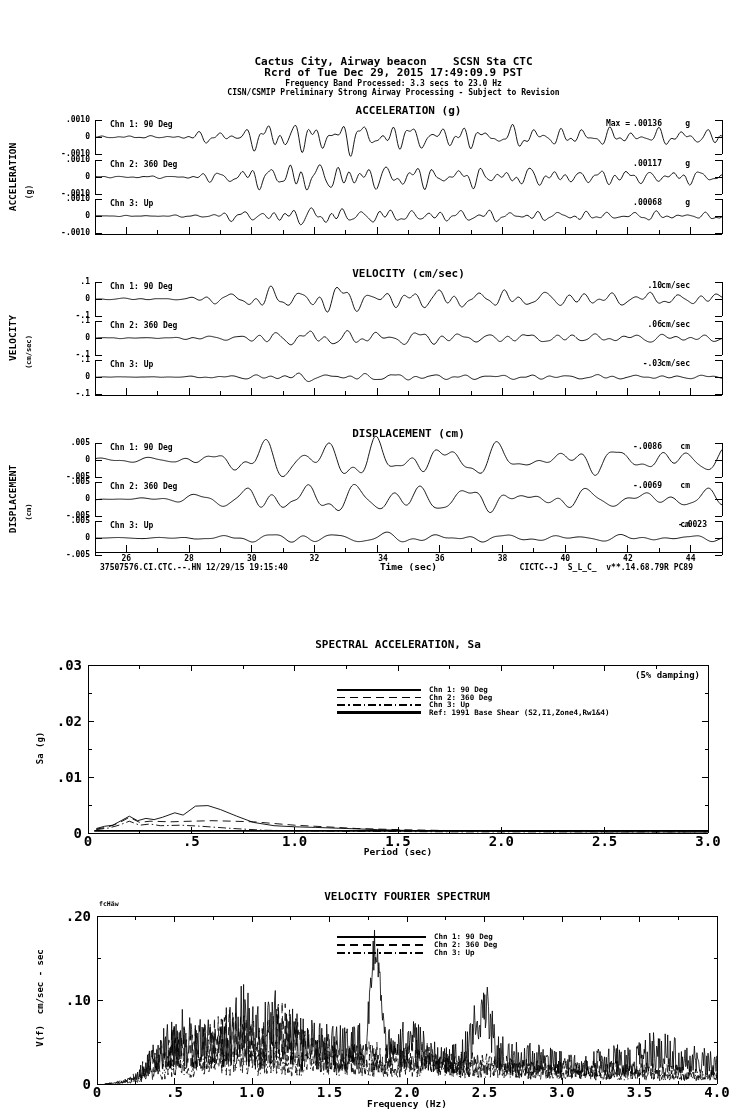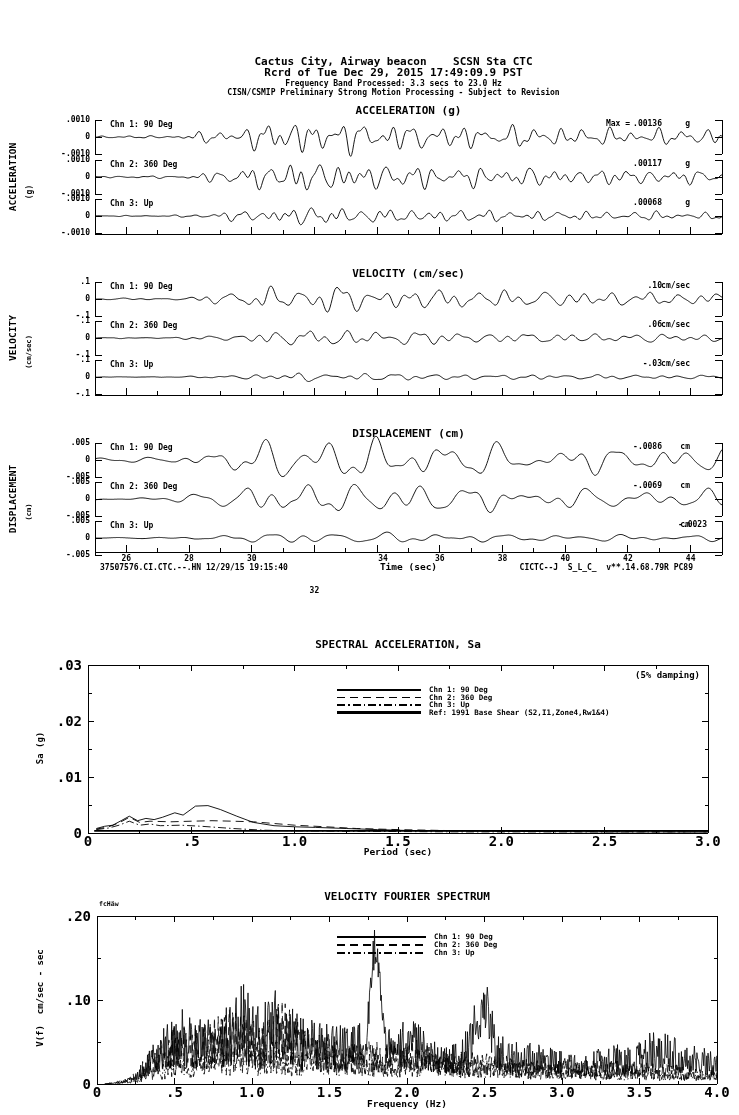--- a/index.html
+++ b/index.html
@@ -304,21 +304,21 @@
     <path d="M104.8 1084.0L105.4 1084.0L106.0 1083.8L106.6 1083.9L107.2 1083.7L107.9 1083.8L108.5 1083.8L109.1 1083.1L109.7 1083.0L110.3 1083.6L111.0 1082.7L111.6 1083.3L112.2 1083.6L112.8 1083.6L113.4 1083.0L114.1 1082.4L114.7 1082.5L115.3 1082.7L115.9 1082.8L116.5 1083.1L117.2 1081.3L117.8 1081.3L118.4 1082.8L119.0 1081.1L119.6 1081.2L120.3 1080.7L120.9 1081.4L121.5 1080.6L122.1 1080.4L122.7 1080.3L123.4 1082.6L124.0 1081.4L124.6 1082.5L125.2 1082.2L125.8 1082.4L126.5 1080.0L127.1 1081.6L127.7 1080.8L128.3 1080.5L128.9 1078.4L129.6 1079.6L130.2 1077.0L130.8 1077.5L131.4 1078.0L132.0 1079.9L132.7 1074.4L133.3 1074.1L133.9 1079.6L134.5 1077.2L135.1 1077.4L135.8 1073.4L136.4 1080.3L137.0 1076.7L137.6 1076.8L138.2 1077.0L138.9 1076.0L139.5 1076.2L140.1 1074.2L140.7 1078.2L141.3 1073.7L142.0 1077.9L142.6 1061.5L143.2 1069.8L143.8 1076.7L144.4 1069.1L145.1 1069.0L145.7 1077.0L146.3 1068.8L146.9 1062.8L147.5 1071.4L148.2 1071.2L148.8 1053.8L149.4 1074.4L150.0 1073.2L150.6 1061.6L151.3 1057.9L151.9 1056.0L152.5 1050.0L153.1 1072.0L153.7 1058.7L154.4 1063.7L155.0 1053.0L155.6 1071.2L156.2 1069.7L156.8 1046.9L157.5 1072.4L158.1 1071.6L158.7 1054.9L159.3 1064.7L159.9 1047.9L160.6 1056.5L161.2 1040.6L161.8 1044.7L162.4 1067.2L163.0 1064.0L163.7 1053.6L164.3 1061.0L164.9 1052.5L165.5 1067.2L166.1 1068.4L166.8 1065.6L167.4 1056.4L168.0 1066.9L168.6 1040.2L169.2 1040.3L169.9 1071.1L170.5 1044.5L171.1 1069.3L171.7 1029.2L172.3 1053.1L173.0 1032.3L173.6 1031.2L174.2 1025.0L174.8 1053.4L175.4 1038.1L176.1 1069.7L176.7 1054.2L177.3 1028.3L177.9 1062.7L178.5 1039.7L179.2 1067.5L179.8 1055.4L180.4 1068.1L181.0 1063.9L181.6 1036.6L182.3 1046.0L182.9 1050.6L183.5 1061.0L184.1 1028.2L184.7 1030.1L185.4 1049.6L186.0 1047.1L186.6 1039.7L187.2 1061.3L187.8 1062.4L188.5 1057.1L189.1 1050.8L189.7 1042.7L190.3 1036.4L190.9 1068.5L191.6 1063.0L192.2 1034.8L192.8 1069.6L193.4 1067.5L194.0 1041.6L194.7 1050.2L195.3 1028.7L195.9 1068.8L196.5 1030.4L197.1 1058.1L197.8 1050.4L198.4 1050.7L199.0 1058.5L199.6 1062.0L200.2 1054.5L200.9 1059.8L201.5 1056.4L202.1 1048.8L202.7 1044.3L203.3 1026.2L204.0 1049.7L204.6 1021.9L205.2 1024.3L205.8 1033.4L206.4 1069.0L207.1 1046.5L207.7 1052.1L208.3 1039.7L208.9 1050.5L209.5 1064.7L210.2 1024.4L210.8 1068.8L211.4 1068.7L212.0 1049.7L212.6 1030.7L213.3 1062.1L213.9 1037.8L214.5 1017.6L215.1 1056.5L215.7 1048.2L216.4 1052.6L217.0 1056.2L217.6 1048.4L218.2 1016.5L218.8 1049.2L219.5 1042.2L220.1 1026.7L220.7 1055.9L221.3 1018.9L221.9 1067.8L222.6 1039.0L223.2 1066.6L223.8 1048.6L224.4 1017.5L225.0 1035.4L225.7 1015.3L226.3 1062.6L226.9 1045.7L227.5 1036.4L228.1 1049.5L228.8 1020.5L229.4 1009.4L230.0 1032.8L230.6 1039.0L231.2 1063.6L231.9 1046.5L232.5 1012.7L233.1 1022.2L233.7 1021.1L234.3 1058.2L235.0 1047.8L235.6 1013.2L236.2 1026.0L236.8 1055.2L237.4 1049.9L238.1 1057.1L238.7 1027.8L239.3 1037.0L239.9 1055.2L240.5 1015.0L241.2 1039.1L241.8 1049.0L242.4 1024.4L243.0 1059.6L243.6 1016.0L244.3 1015.8L244.9 1058.9L245.5 1033.4L246.1 1018.8L246.7 1033.5L247.4 1039.7L248.0 1045.1L248.6 1066.6L249.2 1066.7L249.8 1031.2L250.5 1057.4L251.1 1023.9L251.7 1050.0L252.3 1056.0L252.9 1022.3L253.6 1021.0L254.2 1040.6L254.8 1037.1L255.4 1069.3L256.0 1057.4L256.7 1058.6L257.3 1039.9L257.9 1052.0L258.5 1056.3L259.1 1027.9L259.8 1042.8L260.4 1061.9L261.0 1067.6L261.6 1064.7L262.2 1028.3L262.9 1059.2L263.5 1021.6L264.1 1061.0L264.7 1063.7L265.3 1037.6L266.0 1035.5L266.6 1035.9L267.2 1033.9L267.8 1021.4L268.4 1032.4L269.1 1019.9L269.7 1029.7L270.3 1048.5L270.9 1047.5L271.5 1063.3L272.2 1036.9L272.8 1045.9L273.4 1016.2L274.0 1054.4L274.6 1046.3L275.3 1042.2L275.9 1048.6L276.5 1009.1L277.1 1048.9L277.7 1008.5L278.4 1004.2L279.0 1025.7L279.6 1059.5L280.2 1057.1L280.8 1059.4L281.5 1061.3L282.1 1001.6L282.7 1029.4L283.3 1018.9L283.9 1059.8L284.6 1049.2L285.2 1003.8L285.8 1065.3L286.4 1041.8L287.0 1017.0L287.7 1050.6L288.3 1046.6L288.9 1034.6L289.5 1009.8L290.1 1019.7L290.8 1065.2L291.4 1039.4L292.0 1043.5L292.6 1068.3L293.2 1063.9L293.9 1037.6L294.5 1027.7L295.1 1058.1L295.7 1018.6L296.3 1020.1L297.0 1057.9L297.6 1022.0L298.2 1034.7L298.8 1028.5L299.4 1028.8L300.1 1041.1L300.7 1040.2L301.3 1069.3L301.9 1055.3L302.5 1070.1L303.2 1030.0L303.8 1049.2L304.4 1033.3L305.0 1030.9L305.6 1042.0L306.3 1066.5L306.9 1069.6L307.5 1060.5L308.1 1029.7L308.7 1043.8L309.4 1052.3L310.0 1053.5L310.6 1058.6L311.2 1038.5L311.8 1054.5L312.5 1037.9L313.1 1060.1L313.7 1063.5L314.3 1055.1L314.9 1053.9L315.6 1040.1L316.2 1059.1L316.8 1044.9L317.4 1040.0L318.0 1055.0L318.7 1058.7L319.3 1035.0L319.9 1060.3L320.5 1055.7L321.1 1071.8L321.8 1067.3L322.4 1034.6L323.0 1042.0L323.6 1041.2L324.2 1044.8L324.9 1043.1L325.5 1050.3L326.1 1069.7L326.7 1036.6L327.3 1072.5L328.0 1044.2L328.6 1038.7L329.2 1039.7L329.8 1066.2L330.4 1069.0L331.1 1067.1L331.7 1066.6L332.3 1045.5L332.9 1051.5L333.5 1057.0L334.2 1072.0L334.8 1042.2L335.4 1052.6L336.0 1072.2L336.6 1040.6L337.3 1063.9L337.9 1068.4L338.5 1061.2L339.1 1067.5L339.7 1072.6L340.4 1065.7L341.0 1071.4L341.6 1069.2L342.2 1070.5L342.8 1062.0L343.5 1063.5L344.1 1063.9L344.7 1065.5L345.3 1073.3L345.9 1068.7L346.6 1048.6L347.2 1074.8L347.8 1066.9L348.4 1057.2L349.0 1044.8L349.7 1060.9L350.3 1052.8L350.9 1050.1L351.5 1074.2L352.1 1044.2L352.8 1072.0L353.4 1046.6L354.0 1073.7L354.6 1042.1L355.2 1074.3L355.9 1066.0L356.5 1045.7L357.1 1046.7L357.7 1052.5L358.3 1054.9L359.0 1057.0L359.6 1059.5L360.2 1042.4L360.8 1046.5L361.4 1059.5L362.1 1056.4L362.7 1049.2L363.3 1045.4L363.9 1066.8L364.5 1070.5L365.2 1074.1L365.8 1071.8L366.4 1066.9L367.0 1051.4L367.6 1049.3L368.3 1043.5L368.9 1041.7L369.5 1050.5L370.1 1053.4L370.7 1045.0L371.4 1065.0L372.0 1062.8L372.6 1044.6L373.2 1065.3L373.8 1048.3L374.5 1070.0L375.1 1057.4L375.7 1048.3L376.3 1071.7L376.9 1042.0L377.6 1063.3L378.2 1055.1L378.8 1070.5L379.4 1072.8L380.0 1048.3L380.7 1065.6L381.3 1072.2L381.9 1070.8L382.5 1056.9L383.1 1071.4L383.8 1072.8L384.4 1064.8L385.0 1073.8L385.6 1048.5L386.2 1050.9L386.9 1044.7L387.5 1071.2L388.1 1061.6L388.7 1066.4L389.3 1067.8L390.0 1041.8L390.6 1073.5L391.2 1042.1L391.8 1060.2L392.4 1070.9L393.1 1050.0L393.7 1060.6L394.3 1043.4L394.9 1062.4L395.5 1048.2L396.2 1061.4L396.8 1059.7L397.4 1049.6L398.0 1060.5L398.6 1066.2L399.3 1066.0L399.9 1073.4L400.5 1049.7L401.1 1073.6L401.7 1063.5L402.4 1048.4L403.0 1063.3L403.6 1048.1L404.2 1059.0L404.8 1061.0L405.5 1074.4L406.1 1049.7L406.7 1071.3L407.3 1047.5L407.9 1066.5L408.6 1051.5L409.2 1042.8L409.8 1069.8L410.4 1053.0L411.0 1070.2L411.7 1056.1L412.3 1040.8L412.9 1057.4L413.5 1060.9L414.1 1067.6L414.8 1070.0L415.4 1048.9L416.0 1066.6L416.6 1040.0L417.2 1067.4L417.9 1047.2L418.5 1051.1L419.1 1061.0L419.7 1049.5L420.3 1070.9L421.0 1070.2L421.6 1049.0L422.2 1040.6L422.8 1070.3L423.4 1052.9L424.1 1051.7L424.7 1061.3L425.3 1061.7L425.9 1049.5L426.5 1068.4L427.2 1043.3L427.8 1049.6L428.4 1056.3L429.0 1047.0L429.6 1065.6L430.3 1064.1L430.9 1070.4L431.5 1053.9L432.1 1049.0L432.7 1053.8L433.4 1060.7L434.0 1070.7L434.6 1054.5L435.2 1058.7L435.8 1051.8L436.5 1055.6L437.1 1072.5L437.7 1072.6L438.3 1059.7L438.9 1060.3L439.6 1072.1L440.2 1056.7L440.8 1057.6L441.4 1068.0L442.0 1070.7L442.7 1063.7L443.3 1059.1L443.9 1061.3L444.5 1065.8L445.1 1071.8L445.8 1053.1L446.4 1072.9L447.0 1054.6L447.6 1054.0L448.2 1072.2L448.9 1053.6L449.5 1070.5L450.1 1075.2L450.7 1057.8L451.3 1053.9L452.0 1066.9L452.6 1071.4L453.2 1066.9L453.8 1072.9L454.4 1059.3L455.1 1056.6L455.7 1068.3L456.3 1074.1L456.9 1069.6L457.5 1065.2L458.2 1068.2L458.8 1062.0L459.4 1074.9L460.0 1066.0L460.6 1062.9L461.3 1051.9L461.9 1058.6L462.5 1063.3L463.1 1061.7L463.7 1061.8L464.4 1058.7L465.0 1065.6L465.6 1051.0L466.2 1052.0L466.8 1070.3L467.5 1075.5L468.1 1059.6L468.7 1076.3L469.3 1062.5L469.9 1074.5L470.6 1062.3L471.2 1063.8L471.8 1063.5L472.4 1052.6L473.0 1075.9L473.7 1065.0L474.3 1054.6L474.9 1073.3L475.5 1059.4L476.1 1071.7L476.8 1072.1L477.4 1052.8L478.0 1059.8L478.6 1069.4L479.2 1063.2L479.9 1062.5L480.5 1075.1L481.1 1069.5L481.7 1059.4L482.3 1055.1L483.0 1060.3L483.6 1063.5L484.2 1075.6L484.8 1074.3L485.4 1065.3L486.1 1057.6L486.7 1053.8L487.3 1073.7L487.9 1063.8L488.5 1064.4L489.2 1057.2L489.8 1056.4L490.4 1077.2L491.0 1067.6L491.6 1057.6L492.3 1064.3L492.9 1066.2L493.5 1065.0L494.1 1075.4L494.7 1055.2L495.4 1070.1L496.0 1068.1L496.6 1065.8L497.2 1063.7L497.8 1060.7L498.5 1057.3L499.1 1056.7L499.7 1074.5L500.3 1063.3L500.9 1064.7L501.6 1067.4L502.2 1075.3L502.8 1075.4L503.4 1065.1L504.0 1064.0L504.7 1070.3L505.3 1068.0L505.9 1071.6L506.5 1055.9L507.1 1068.5L507.8 1063.3L508.4 1061.6L509.0 1071.6L509.6 1065.7L510.2 1058.5L510.9 1076.5L511.5 1059.5L512.1 1066.7L512.7 1075.6L513.3 1068.9L514.0 1059.5L514.6 1073.6L515.2 1076.8L515.8 1077.1L516.4 1063.7L517.1 1071.6L517.7 1070.4L518.3 1063.4L518.9 1074.8L519.5 1062.5L520.2 1065.9L520.8 1070.3L521.4 1077.1L522.0 1073.2L522.6 1058.6L523.3 1063.7L523.9 1060.0L524.5 1062.9L525.1 1066.7L525.7 1072.5L526.4 1059.3L527.0 1073.4L527.6 1071.9L528.2 1067.5L528.8 1078.1L529.5 1066.7L530.1 1078.0L530.7 1071.8L531.3 1075.5L531.9 1066.0L532.6 1063.1L533.2 1062.5L533.8 1070.1L534.4 1066.6L535.0 1071.6L535.7 1067.6L536.3 1065.7L536.9 1060.9L537.5 1060.8L538.1 1077.2L538.8 1066.3L539.4 1071.4L540.0 1065.8L540.6 1071.3L541.2 1061.4L541.9 1062.6L542.5 1075.0L543.1 1077.2L543.7 1064.1L544.3 1063.5L545.0 1065.4L545.6 1063.3L546.2 1068.2L546.8 1067.5L547.4 1077.8L548.1 1064.9L548.7 1076.0L549.3 1067.4L549.9 1064.8L550.5 1065.8L551.2 1075.0L551.8 1073.2L552.4 1077.3L553.0 1078.3L553.6 1076.7L554.3 1072.9L554.9 1062.8L555.5 1077.4L556.1 1071.5L556.7 1076.3L557.4 1070.6L558.0 1062.2L558.6 1078.3L559.2 1078.1L559.8 1078.0L560.5 1062.4L561.1 1074.6L561.7 1076.4L562.3 1070.5L562.9 1065.5L563.6 1061.0L564.2 1068.5L564.8 1067.9L565.4 1064.3L566.0 1063.9L566.7 1068.5L567.3 1076.2L567.9 1070.4L568.5 1072.3L569.1 1067.6L569.8 1070.3L570.4 1073.8L571.0 1060.1L571.6 1078.3L572.2 1077.6L572.9 1075.1L573.5 1068.8L574.1 1072.7L574.7 1069.0L575.3 1063.2L576.0 1064.3L576.6 1070.5L577.2 1062.5L577.8 1073.7L578.4 1072.8L579.1 1063.2L579.7 1078.2L580.3 1069.6L580.9 1071.9L581.5 1076.6L582.2 1070.8L582.8 1072.3L583.4 1063.8L584.0 1063.9L584.6 1060.7L585.3 1073.6L585.9 1076.4L586.5 1060.4L587.1 1070.0L587.7 1066.5L588.4 1073.9L589.0 1066.9L589.6 1064.8L590.2 1068.9L590.8 1067.6L591.5 1065.9L592.1 1076.2L592.7 1071.2L593.3 1060.9L593.9 1070.4L594.6 1077.2L595.2 1065.1L595.8 1065.8L596.4 1076.5L597.0 1076.0L597.7 1061.1L598.3 1060.9L598.9 1061.7L599.5 1075.6L600.1 1066.4L600.8 1077.7L601.4 1060.7L602.0 1073.0L602.6 1075.0L603.2 1073.5L603.9 1071.2L604.5 1070.3L605.1 1073.2L605.7 1064.6L606.3 1073.5L607.0 1078.8L607.6 1064.4L608.2 1077.1L608.8 1076.3L609.4 1070.3L610.1 1063.1L610.7 1068.8L611.3 1077.8L611.9 1069.1L612.5 1062.3L613.2 1074.3L613.8 1062.7L614.4 1071.1L615.0 1074.5L615.6 1072.4L616.3 1061.3L616.9 1078.1L617.5 1061.0L618.1 1074.9L618.7 1065.2L619.4 1078.2L620.0 1066.0L620.6 1071.9L621.2 1074.4L621.8 1078.4L622.5 1072.9L623.1 1065.1L623.7 1066.0L624.3 1076.4L624.9 1073.6L625.6 1073.0L626.2 1061.9L626.8 1073.4L627.4 1069.2L628.0 1076.3L628.7 1070.4L629.3 1066.1L629.9 1073.5L630.5 1071.9L631.1 1079.0L631.8 1062.8L632.4 1078.9L633.0 1073.0L633.6 1076.9L634.2 1076.9L634.9 1072.9L635.5 1072.9L636.1 1067.6L636.7 1064.8L637.3 1078.9L638.0 1070.6L638.6 1069.0L639.2 1076.4L639.8 1068.0L640.4 1074.7L641.1 1063.6L641.7 1069.6L642.3 1073.9L642.9 1069.9L643.5 1074.8L644.2 1064.7L644.8 1074.6L645.4 1066.8L646.0 1072.8L646.6 1062.9L647.3 1066.7L647.9 1073.4L648.5 1069.2L649.1 1066.8L649.7 1072.5L650.4 1073.0L651.0 1068.5L651.6 1078.6L652.2 1070.7L652.8 1063.7L653.5 1070.7L654.1 1078.9L654.7 1075.0L655.3 1068.7L655.9 1075.6L656.6 1073.7L657.2 1069.9L657.8 1079.1L658.4 1067.0L659.0 1078.7L659.7 1070.1L660.3 1073.9L660.9 1075.8L661.5 1074.3L662.1 1073.4L662.8 1064.8L663.4 1066.2L664.0 1079.1L664.6 1072.5L665.2 1078.1L665.9 1067.8L666.5 1063.9L667.1 1065.6L667.7 1074.2L668.3 1064.8L669.0 1074.2L669.6 1076.1L670.2 1076.5L670.8 1069.6L671.4 1074.0L672.1 1070.0L672.7 1078.3L673.3 1065.6L673.9 1071.8L674.5 1068.6L675.2 1074.9L675.8 1065.4L676.4 1069.6L677.0 1065.1L677.6 1065.2L678.3 1074.6L678.9 1067.3L679.5 1079.2L680.1 1077.4L680.7 1078.6L681.4 1079.0L682.0 1067.1L682.6 1067.2L683.2 1070.0L683.8 1079.4L684.5 1079.5L685.1 1074.0L685.7 1074.5L686.3 1078.5L686.9 1072.4L687.6 1078.9L688.2 1078.7L688.8 1068.5L689.4 1069.5L690.0 1077.5L690.7 1066.5L691.3 1066.8L691.9 1067.5L692.5 1072.7L693.1 1073.1L693.8 1076.5L694.4 1078.8L695.0 1075.0L695.6 1069.0L696.2 1073.6L696.9 1077.0L697.5 1076.4L698.1 1080.0L698.7 1079.6L699.3 1075.2L700.0 1069.7L700.6 1078.8L701.2 1078.7L701.8 1079.3L702.4 1071.3L703.1 1079.6L703.7 1077.6L704.3 1077.9L704.9 1079.0L705.5 1074.0L706.2 1075.2L706.8 1073.5L707.4 1073.1L708.0 1079.7L708.6 1077.9L709.3 1075.8L709.9 1079.7L710.5 1079.2L711.1 1070.2L711.7 1076.0L712.4 1078.1L713.0 1067.4L713.6 1074.0L714.2 1079.2L714.8 1078.3L715.5 1080.3L716.1 1075.2L716.7 1078.2" fill="none" stroke="#000" stroke-width="0.8" stroke-dasharray="8,5"></path>
     <path d="M104.8 1084.0L105.4 1084.0L106.0 1083.8L106.6 1083.8L107.2 1083.8L107.9 1083.7L108.5 1083.7L109.1 1083.7L109.7 1083.5L110.3 1083.3L111.0 1083.6L111.6 1083.7L112.2 1083.0L112.8 1083.2L113.4 1083.5L114.1 1083.3L114.7 1083.3L115.3 1083.0L115.9 1083.3L116.5 1082.1L117.2 1083.2L117.8 1082.1L118.4 1083.3L119.0 1083.3L119.6 1083.2L120.3 1083.0L120.9 1082.4L121.5 1081.8L122.1 1083.3L122.7 1081.3L123.4 1082.1L124.0 1081.9L124.6 1081.7L125.2 1080.8L125.8 1081.7L126.5 1080.7L127.1 1080.9L127.7 1083.1L128.3 1082.8L128.9 1082.2L129.6 1081.9L130.2 1083.1L130.8 1082.9L131.4 1080.6L132.0 1081.9L132.7 1081.7L133.3 1081.5L133.9 1079.5L134.5 1080.4L135.1 1080.4L135.8 1081.8L136.4 1081.5L137.0 1082.2L137.6 1082.1L138.2 1077.6L138.9 1080.8L139.5 1081.4L140.1 1078.3L140.7 1080.1L141.3 1081.8L142.0 1076.9L142.6 1074.5L143.2 1077.5L143.8 1074.6L144.4 1075.9L145.1 1072.8L145.7 1080.4L146.3 1076.2L146.9 1074.6L147.5 1071.4L148.2 1070.1L148.8 1071.2L149.4 1074.0L150.0 1068.7L150.6 1068.1L151.3 1073.7L151.9 1069.7L152.5 1080.2L153.1 1073.8L153.7 1076.3L154.4 1070.4L155.0 1072.9L155.6 1069.6L156.2 1065.8L156.8 1072.4L157.5 1067.9L158.1 1074.1L158.7 1070.6L159.3 1068.8L159.9 1071.8L160.6 1075.4L161.2 1076.5L161.8 1079.4L162.4 1079.2L163.0 1064.0L163.7 1065.9L164.3 1069.4L164.9 1079.1L165.5 1069.3L166.1 1069.6L166.8 1067.2L167.4 1061.5L168.0 1074.9L168.6 1061.2L169.2 1067.8L169.9 1064.5L170.5 1068.0L171.1 1063.6L171.7 1076.7L172.3 1059.7L173.0 1069.8L173.6 1068.4L174.2 1076.1L174.8 1071.6L175.4 1075.1L176.1 1062.7L176.7 1061.5L177.3 1064.2L177.9 1065.8L178.5 1058.2L179.2 1066.7L179.8 1063.8L180.4 1058.6L181.0 1069.0L181.6 1074.3L182.3 1066.8L182.9 1061.9L183.5 1060.4L184.1 1074.8L184.7 1067.1L185.4 1068.7L186.0 1067.6L186.6 1074.9L187.2 1073.4L187.8 1069.3L188.5 1068.4L189.1 1074.9L189.7 1077.7L190.3 1074.7L190.9 1077.4L191.6 1075.9L192.2 1058.2L192.8 1055.3L193.4 1076.7L194.0 1074.4L194.7 1069.3L195.3 1067.0L195.9 1061.2L196.5 1070.0L197.1 1070.1L197.8 1059.3L198.4 1061.3L199.0 1058.9L199.6 1065.7L200.2 1058.7L200.9 1068.5L201.5 1064.7L202.1 1071.2L202.7 1065.4L203.3 1058.7L204.0 1075.7L204.6 1071.9L205.2 1057.0L205.8 1056.9L206.4 1058.4L207.1 1067.5L207.7 1069.3L208.3 1054.2L208.9 1071.8L209.5 1069.2L210.2 1066.2L210.8 1056.6L211.4 1068.0L212.0 1052.5L212.6 1064.2L213.3 1067.2L213.9 1069.6L214.5 1064.5L215.1 1070.7L215.7 1054.9L216.4 1063.5L217.0 1051.9L217.6 1056.0L218.2 1065.5L218.8 1067.0L219.5 1060.0L220.1 1053.3L220.7 1063.9L221.3 1061.0L221.9 1073.6L222.6 1060.0L223.2 1068.1L223.8 1062.2L224.4 1055.3L225.0 1068.2L225.7 1070.4L226.3 1075.1L226.9 1060.1L227.5 1058.7L228.1 1051.9L228.8 1069.8L229.4 1071.2L230.0 1075.5L230.6 1058.9L231.2 1052.9L231.9 1057.0L232.5 1055.7L233.1 1051.7L233.7 1071.9L234.3 1051.2L235.0 1070.5L235.6 1063.8L236.2 1067.7L236.8 1058.8L237.4 1057.3L238.1 1061.2L238.7 1058.1L239.3 1061.0L239.9 1061.7L240.5 1070.4L241.2 1054.5L241.8 1064.6L242.4 1073.5L243.0 1057.5L243.6 1064.9L244.3 1062.1L244.9 1062.3L245.5 1052.0L246.1 1049.8L246.7 1072.9L247.4 1074.1L248.0 1069.4L248.6 1062.6L249.2 1066.3L249.8 1050.4L250.5 1052.0L251.1 1062.1L251.7 1050.1L252.3 1069.2L252.9 1063.0L253.6 1049.2L254.2 1057.2L254.8 1053.2L255.4 1067.4L256.0 1049.2L256.7 1047.1L257.3 1051.2L257.9 1075.6L258.5 1071.7L259.1 1053.9L259.8 1073.3L260.4 1073.8L261.0 1048.1L261.6 1068.6L262.2 1058.7L262.9 1068.8L263.5 1051.7L264.1 1054.1L264.7 1074.1L265.3 1062.9L266.0 1044.7L266.6 1073.4L267.2 1073.3L267.8 1064.8L268.4 1051.3L269.1 1054.8L269.7 1068.3L270.3 1061.4L270.9 1072.9L271.5 1062.0L272.2 1063.5L272.8 1060.2L273.4 1071.5L274.0 1052.9L274.6 1067.8L275.3 1055.8L275.9 1051.2L276.5 1074.9L277.1 1071.4L277.7 1055.3L278.4 1049.6L279.0 1068.8L279.6 1051.6L280.2 1058.1L280.8 1067.8L281.5 1073.9L282.1 1073.6L282.7 1047.4L283.3 1057.0L283.9 1069.9L284.6 1062.5L285.2 1074.6L285.8 1062.8L286.4 1065.4L287.0 1054.9L287.7 1072.6L288.3 1056.3L288.9 1072.5L289.5 1070.8L290.1 1071.8L290.8 1052.5L291.4 1075.8L292.0 1075.7L292.6 1051.0L293.2 1051.7L293.9 1064.7L294.5 1062.2L295.1 1058.5L295.7 1073.0L296.3 1064.0L297.0 1075.2L297.6 1062.0L298.2 1058.6L298.8 1055.0L299.4 1075.3L300.1 1062.7L300.7 1068.1L301.3 1075.6L301.9 1052.4L302.5 1070.5L303.2 1073.3L303.8 1070.2L304.4 1068.5L305.0 1055.8L305.6 1054.8L306.3 1053.5L306.9 1056.2L307.5 1058.1L308.1 1053.3L308.7 1060.0L309.4 1058.1L310.0 1058.4L310.6 1069.1L311.2 1066.5L311.8 1059.1L312.5 1068.5L313.1 1070.8L313.7 1063.7L314.3 1060.7L314.9 1058.3L315.6 1065.6L316.2 1057.1L316.8 1070.6L317.4 1056.2L318.0 1062.7L318.7 1065.0L319.3 1066.3L319.9 1053.5L320.5 1073.3L321.1 1061.4L321.8 1061.8L322.4 1058.1L323.0 1059.0L323.6 1074.3L324.2 1065.2L324.9 1048.6L325.5 1056.1L326.1 1062.3L326.7 1056.6L327.3 1068.0L328.0 1047.2L328.6 1074.5L329.2 1054.1L329.8 1064.0L330.4 1070.4L331.1 1062.8L331.7 1070.5L332.3 1051.4L332.9 1046.7L333.5 1061.7L334.2 1048.7L334.8 1072.2L335.4 1063.4L336.0 1072.0L336.6 1075.1L337.3 1056.8L337.9 1055.0L338.5 1071.1L339.1 1075.9L339.7 1063.7L340.4 1058.3L341.0 1068.6L341.6 1062.3L342.2 1049.8L342.8 1069.2L343.5 1062.0L344.1 1057.7L344.7 1069.2L345.3 1074.1L345.9 1059.7L346.6 1073.8L347.2 1062.4L347.8 1065.1L348.4 1058.8L349.0 1054.5L349.7 1056.9L350.3 1061.9L350.9 1056.0L351.5 1063.3L352.1 1056.8L352.8 1061.0L353.4 1061.0L354.0 1061.5L354.6 1059.4L355.2 1056.8L355.9 1058.1L356.5 1053.6L357.1 1054.2L357.7 1059.7L358.3 1061.1L359.0 1073.6L359.6 1071.1L360.2 1050.5L360.8 1072.4L361.4 1053.4L362.1 1076.1L362.7 1058.2L363.3 1064.6L363.9 1056.2L364.5 1071.1L365.2 1073.2L365.8 1069.9L366.4 1060.1L367.0 1061.7L367.6 1070.0L368.3 1075.1L368.9 1070.5L369.5 1054.1L370.1 1075.4L370.7 1074.3L371.4 1072.1L372.0 1060.2L372.6 1077.2L373.2 1060.9L373.8 1077.2L374.5 1054.1L375.1 1066.4L375.7 1054.5L376.3 1064.1L376.9 1069.5L377.6 1060.1L378.2 1072.2L378.8 1070.2L379.4 1063.2L380.0 1060.7L380.7 1066.4L381.3 1061.6L381.9 1070.2L382.5 1064.8L383.1 1073.2L383.8 1076.8L384.4 1070.0L385.0 1073.8L385.6 1061.7L386.2 1075.1L386.9 1071.9L387.5 1076.4L388.1 1071.8L388.7 1058.1L389.3 1059.4L390.0 1066.6L390.6 1063.3L391.2 1060.3L391.8 1077.9L392.4 1074.8L393.1 1074.6L393.7 1070.3L394.3 1069.2L394.9 1075.5L395.5 1069.2L396.2 1071.1L396.8 1077.8L397.4 1077.8L398.0 1064.9L398.6 1069.6L399.3 1072.3L399.9 1077.2L400.5 1069.2L401.1 1061.3L401.7 1058.9L402.4 1066.7L403.0 1062.3L403.6 1055.5L404.2 1056.0L404.8 1071.2L405.5 1058.3L406.1 1059.5L406.7 1059.9L407.3 1056.2L407.9 1062.3L408.6 1062.0L409.2 1071.2L409.8 1071.5L410.4 1059.5L411.0 1070.6L411.7 1060.2L412.3 1076.4L412.9 1064.8L413.5 1064.6L414.1 1072.7L414.8 1067.5L415.4 1062.3L416.0 1055.8L416.6 1071.1L417.2 1077.0L417.9 1064.3L418.5 1066.6L419.1 1076.4L419.7 1076.3L420.3 1068.4L421.0 1073.5L421.6 1061.2L422.2 1059.6L422.8 1057.8L423.4 1058.7L424.1 1058.5L424.7 1065.9L425.3 1054.7L425.9 1055.3L426.5 1065.5L427.2 1054.6L427.8 1055.3L428.4 1070.4L429.0 1055.9L429.6 1059.1L430.3 1066.8L430.9 1069.2L431.5 1072.0L432.1 1067.0L432.7 1055.4L433.4 1061.4L434.0 1070.8L434.6 1060.9L435.2 1061.3L435.8 1064.2L436.5 1062.2L437.1 1064.7L437.7 1059.9L438.3 1076.4L438.9 1060.9L439.6 1057.8L440.2 1074.8L440.8 1070.1L441.4 1062.6L442.0 1061.7L442.7 1068.0L443.3 1070.0L443.9 1058.1L444.5 1057.1L445.1 1075.7L445.8 1065.1L446.4 1074.2L447.0 1067.3L447.6 1069.5L448.2 1068.0L448.9 1070.9L449.5 1065.3L450.1 1066.9L450.7 1061.9L451.3 1077.0L452.0 1075.4L452.6 1061.7L453.2 1077.5L453.8 1062.9L454.4 1073.2L455.1 1066.7L455.7 1072.7L456.3 1063.0L456.9 1075.0L457.5 1076.3L458.2 1070.3L458.8 1067.4L459.4 1077.0L460.0 1059.4L460.6 1077.6L461.3 1067.0L461.9 1069.3L462.5 1075.8L463.1 1063.2L463.7 1060.4L464.4 1066.0L465.0 1078.1L465.6 1075.6L466.2 1067.8L466.8 1074.9L467.5 1073.4L468.1 1070.9L468.7 1075.9L469.3 1077.0L469.9 1070.0L470.6 1065.7L471.2 1060.0L471.8 1066.4L472.4 1066.3L473.0 1070.2L473.7 1072.5L474.3 1077.3L474.9 1073.1L475.5 1068.1L476.1 1067.1L476.8 1061.2L477.4 1077.5L478.0 1074.4L478.6 1077.5L479.2 1069.8L479.9 1065.2L480.5 1060.3L481.1 1077.3L481.7 1063.9L482.3 1059.8L483.0 1070.6L483.6 1061.5L484.2 1062.4L484.8 1070.3L485.4 1077.8L486.1 1074.7L486.7 1063.2L487.3 1076.4L487.9 1072.4L488.5 1063.7L489.2 1066.2L489.8 1071.6L490.4 1069.7L491.0 1064.2L491.6 1065.9L492.3 1066.7L492.9 1074.1L493.5 1075.9L494.1 1060.8L494.7 1063.4L495.4 1072.7L496.0 1070.3L496.6 1067.8L497.2 1063.5L497.8 1077.4L498.5 1078.1L499.1 1074.8L499.7 1062.5L500.3 1063.9L500.9 1061.0L501.6 1064.7L502.2 1071.4L502.8 1073.7L503.4 1072.9L504.0 1077.7L504.7 1071.1L505.3 1076.1L505.9 1077.4L506.5 1073.8L507.1 1070.2L507.8 1075.1L508.4 1068.3L509.0 1062.1L509.6 1061.1L510.2 1078.1L510.9 1062.7L511.5 1064.5L512.1 1067.1L512.7 1063.9L513.3 1072.0L514.0 1065.7L514.6 1063.2L515.2 1064.9L515.8 1074.0L516.4 1077.4L517.1 1072.9L517.7 1078.4L518.3 1078.9L518.9 1066.2L519.5 1078.2L520.2 1076.2L520.8 1072.7L521.4 1075.9L522.0 1063.5L522.6 1067.8L523.3 1074.1L523.9 1062.7L524.5 1074.7L525.1 1075.8L525.7 1070.1L526.4 1071.7L527.0 1063.5L527.6 1066.2L528.2 1078.9L528.8 1065.3L529.5 1063.7L530.1 1066.7L530.7 1079.3L531.3 1072.6L531.9 1076.5L532.6 1071.9L533.2 1078.8L533.8 1077.5L534.4 1066.3L535.0 1077.8L535.7 1077.7L536.3 1071.3L536.9 1065.6L537.5 1073.3L538.1 1065.8L538.8 1065.0L539.4 1074.9L540.0 1079.5L540.6 1079.2L541.2 1073.1L541.9 1064.8L542.5 1066.4L543.1 1073.0L543.7 1072.5L544.3 1069.2L545.0 1068.3L545.6 1074.4L546.2 1078.9L546.8 1070.0L547.4 1077.8L548.1 1078.1L548.7 1073.1L549.3 1072.0L549.9 1079.7L550.5 1076.7L551.2 1065.0L551.8 1071.9L552.4 1068.6L553.0 1067.0L553.6 1070.4L554.3 1074.3L554.9 1067.7L555.5 1073.9L556.1 1069.1L556.7 1074.8L557.4 1079.0L558.0 1068.3L558.6 1078.3L559.2 1078.6L559.8 1077.6L560.5 1077.3L561.1 1068.8L561.7 1079.8L562.3 1073.0L562.9 1075.9L563.6 1072.8L564.2 1078.9L564.8 1079.3L565.4 1079.7L566.0 1070.3L566.7 1077.1L567.3 1077.0L567.9 1071.5L568.5 1072.9L569.1 1077.0L569.8 1074.4L570.4 1075.5L571.0 1078.3L571.6 1067.9L572.2 1076.8L572.9 1070.3L573.5 1074.6L574.1 1071.9L574.7 1068.9L575.3 1068.9L576.0 1076.8L576.6 1070.7L577.2 1073.3L577.8 1072.1L578.4 1067.3L579.1 1070.3L579.7 1072.7L580.3 1076.1L580.9 1080.3L581.5 1070.0L582.2 1069.0L582.8 1070.0L583.4 1077.4L584.0 1073.2L584.6 1074.5L585.3 1077.6L585.9 1076.4L586.5 1075.7L587.1 1068.3L587.7 1068.6L588.4 1073.9L589.0 1071.2L589.6 1076.3L590.2 1073.8L590.8 1079.6L591.5 1078.6L592.1 1072.2L592.7 1076.6L593.3 1073.8L593.9 1071.6L594.6 1078.5L595.2 1071.5L595.8 1080.2L596.4 1068.1L597.0 1074.3L597.7 1076.3L598.3 1073.6L598.9 1071.4L599.5 1076.1L600.1 1072.5L600.8 1075.4L601.4 1078.5L602.0 1076.6L602.6 1075.5L603.2 1079.4L603.9 1078.5L604.5 1073.6L605.1 1072.1L605.7 1076.9L606.3 1079.7L607.0 1071.2L607.6 1068.8L608.2 1079.1L608.8 1074.0L609.4 1079.2L610.1 1071.6L610.7 1078.9L611.3 1070.4L611.9 1076.4L612.5 1068.2L613.2 1075.4L613.8 1073.8L614.4 1077.2L615.0 1075.0L615.6 1073.2L616.3 1074.4L616.9 1069.8L617.5 1079.4L618.1 1079.4L618.7 1076.8L619.4 1079.4L620.0 1079.9L620.6 1076.4L621.2 1080.6L621.8 1074.0L622.5 1069.2L623.1 1073.7L623.7 1068.7L624.3 1080.2L624.9 1073.1L625.6 1077.7L626.2 1070.1L626.8 1072.1L627.4 1080.2L628.0 1079.1L628.7 1068.7L629.3 1071.9L629.9 1072.3L630.5 1071.4L631.1 1076.1L631.8 1069.7L632.4 1073.3L633.0 1076.1L633.6 1074.1L634.2 1072.2L634.9 1073.5L635.5 1079.7L636.1 1069.5L636.7 1070.5L637.3 1070.0L638.0 1077.9L638.6 1073.0L639.2 1070.1L639.8 1076.0L640.4 1075.8L641.1 1076.2L641.7 1075.6L642.3 1074.1L642.9 1077.2L643.5 1075.2L644.2 1070.0L644.8 1079.3L645.4 1074.7L646.0 1080.1L646.6 1077.0L647.3 1075.1L647.9 1074.9L648.5 1069.5L649.1 1072.2L649.7 1072.2L650.4 1073.2L651.0 1076.1L651.6 1072.2L652.2 1070.8L652.8 1075.9L653.5 1079.4L654.1 1078.2L654.7 1071.0L655.3 1074.9L655.9 1072.4L656.6 1070.0L657.2 1076.1L657.8 1077.7L658.4 1076.4L659.0 1074.4L659.7 1080.8L660.3 1076.0L660.9 1074.3L661.5 1079.4L662.1 1078.0L662.8 1075.0L663.4 1080.2L664.0 1075.3L664.6 1075.3L665.2 1079.7L665.9 1079.3L666.5 1074.6L667.1 1073.0L667.7 1078.5L668.3 1076.8L669.0 1073.4L669.6 1080.1L670.2 1077.3L670.8 1078.5L671.4 1073.7L672.1 1071.4L672.7 1075.6L673.3 1075.8L673.9 1079.4L674.5 1075.5L675.2 1072.5L675.8 1078.1L676.4 1070.6L677.0 1075.2L677.6 1078.6L678.3 1075.5L678.9 1071.5L679.5 1071.1L680.1 1070.2L680.7 1073.1L681.4 1080.2L682.0 1077.4L682.6 1073.4L683.2 1072.8L683.8 1079.2L684.5 1080.7L685.1 1072.7L685.7 1078.6L686.3 1079.6L686.9 1076.0L687.6 1080.0L688.2 1072.2L688.8 1078.3L689.4 1075.3L690.0 1072.9L690.7 1074.2L691.3 1073.7L691.9 1079.1L692.5 1077.3L693.1 1072.7L693.8 1072.0L694.4 1078.4L695.0 1078.0L695.6 1074.7L696.2 1080.7L696.9 1075.6L697.5 1071.8L698.1 1078.2L698.7 1075.6L699.3 1079.1L700.0 1073.6L700.6 1078.9L701.2 1079.6L701.8 1079.9L702.4 1078.4L703.1 1074.5L703.7 1076.3L704.3 1076.3L704.9 1079.4L705.5 1073.9L706.2 1073.2L706.8 1077.2L707.4 1079.6L708.0 1078.3L708.6 1076.4L709.3 1074.4L709.9 1080.3L710.5 1076.1L711.1 1071.6L711.7 1076.5L712.4 1075.8L713.0 1072.0L713.6 1075.6L714.2 1072.5L714.8 1074.0L715.5 1080.5L716.1 1081.1L716.7 1072.3" fill="none" stroke="#000" stroke-width="0.8" stroke-dasharray="8,3,1.5,3"></path>
     <line x1="337" y1="937" x2="426" y2="937" stroke="#000" stroke-width="1.2" shape-rendering="crispEdges"></line>
     <line x1="337" y1="945" x2="426" y2="945" stroke="#000" stroke-width="1.2" stroke-dasharray="8,5" shape-rendering="crispEdges"></line>
     <line x1="337" y1="953" x2="426" y2="953" stroke="#000" stroke-width="1.2" stroke-dasharray="8,3,1.5,3" shape-rendering="crispEdges"></line>
   </svg>
 
 <div class="t f11 ctr" id="hdr1">Cactus City, Airway beacon    SCSN Sta CTC</div>
 <div class="t f11 ctr" id="hdr2">Rcrd of Tue Dec 29, 2015 17:49:09.9 PST</div>
 <div class="t f8 ctr" id="hdr3">Frequency Band Processed: 3.3 secs to 23.0 Hz</div>
-<div class="t f8 ctr" id="hdr4">CISN/CSMIP Preliminary Strong Motion Processing - Subject to Revision</div>
+<div class="t f8 ctr" id="hdr4">CISN/CSMIP Preliminary Strong Airway Processing - Subject to Revision</div>
 
 <div class="t f10 ctr" id="acc-title">ACCELERATION (g)</div>
 <div class="t f10 ctr" id="vel-title">VELOCITY (cm/sec)</div>
 <div class="t f10 ctr" id="dis-title">DISPLACEMENT (cm)</div>
 
 <div class="t f95 vert" id="acc-ylab">ACCELERATION</div>
 <div class="t f8 vert" id="acc-yunit">(g)</div>
 <div class="t f95 vert" id="vel-ylab">VELOCITY</div>
 <div class="t f7 vert" id="vel-yunit">(cm/sec)</div>
 <div class="t f95 vert" id="dis-ylab">DISPLACEMENT</div>
@@ -389,21 +389,21 @@
 <div class="t f8 ar ar" style="left: 690px; top: 486px;">cm</div>
 <div class="t f8 ar ar" style="left: 90px; top: 521px;">.005</div>
 <div class="t f8 ar ar" style="left: 90px; top: 538px;">0</div>
 <div class="t f8 ar ar" style="left: 90px; top: 555px;">-.005</div>
 <div class="t f8 al al" style="left: 110px; top: 526px;">Chn 3: Up</div>
 <div class="t f8 ar ar" style="left: 662px; top: 525px; margin-left: 45px;">-.0023</div>
 <div class="t f8 ar ar" style="left: 690px; top: 525px;">cm</div>
 <div class="t f8 ac ac" style="left: 126.35px; top: 559px;">26</div>
 <div class="t f8 ac ac" style="left: 189.05px; top: 559px;">28</div>
 <div class="t f8 ac ac" style="left: 251.75px; top: 559px;">30</div>
-<div class="t f8 ac ac" style="left: 314.45px; top: 559px; margin-top: 32px;">32</div>
+<div class="t f8 ac ac" style="left: 314.45px; top: 559px;">32</div>
 <div class="t f8 ac ac" style="left: 383px; top: 559px;">34</div>
 <div class="t f8 ac ac" style="left: 439.85px; top: 559px;">36</div>
 <div class="t f8 ac ac" style="left: 502.55px; top: 559px;">38</div>
 <div class="t f8 ac ac" style="left: 565.25px; top: 559px;">40</div>
 <div class="t f8 ac ac" style="left: 627.95px; top: 559px;">42</div>
 <div class="t f8 ac ac" style="left: 690.65px; top: 559px;">44</div>
 <div class="t f85 ar ar" style="left: 82px; top: 833px;">0</div>
 <div class="t f85 ar ar" style="left: 82px; top: 777px;">.01</div>
 <div class="t f85 ar ar" style="left: 82px; top: 721px;">.02</div>
 <div class="t f85 ar ar" style="left: 82px; top: 665px;">.03</div>

